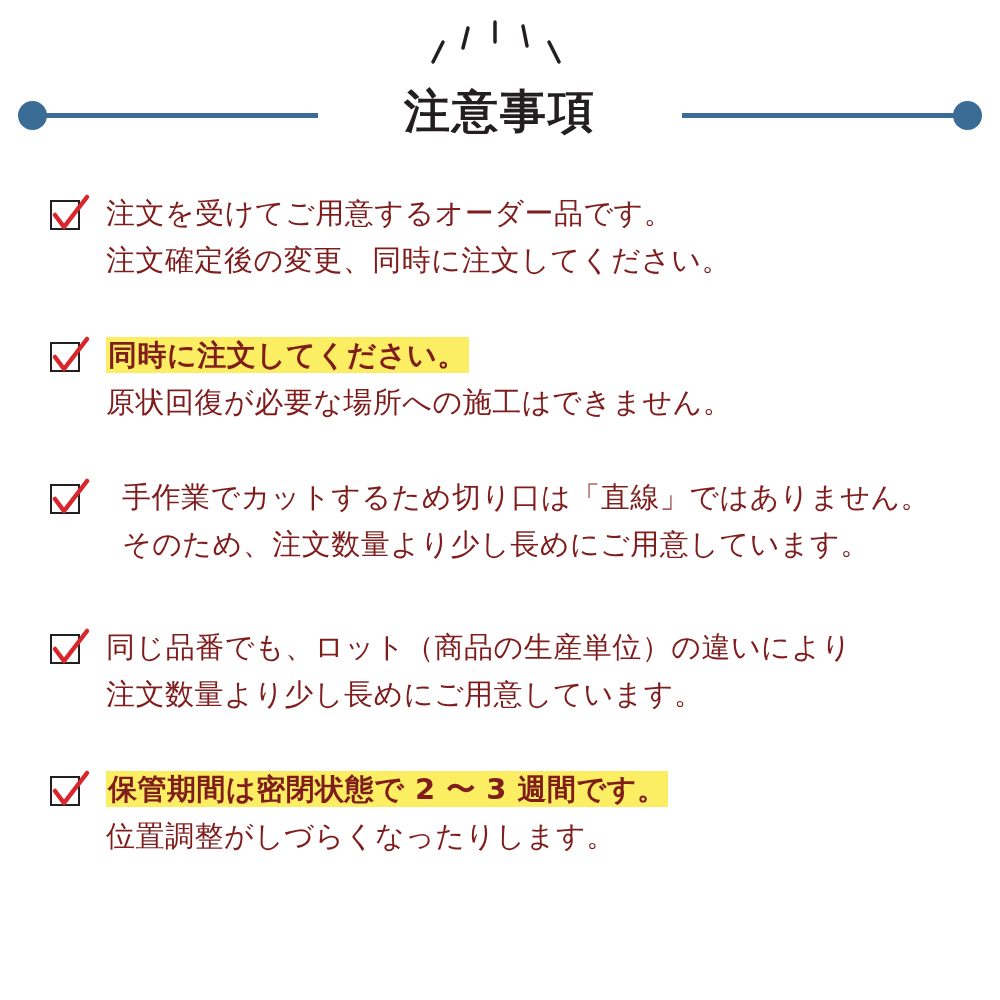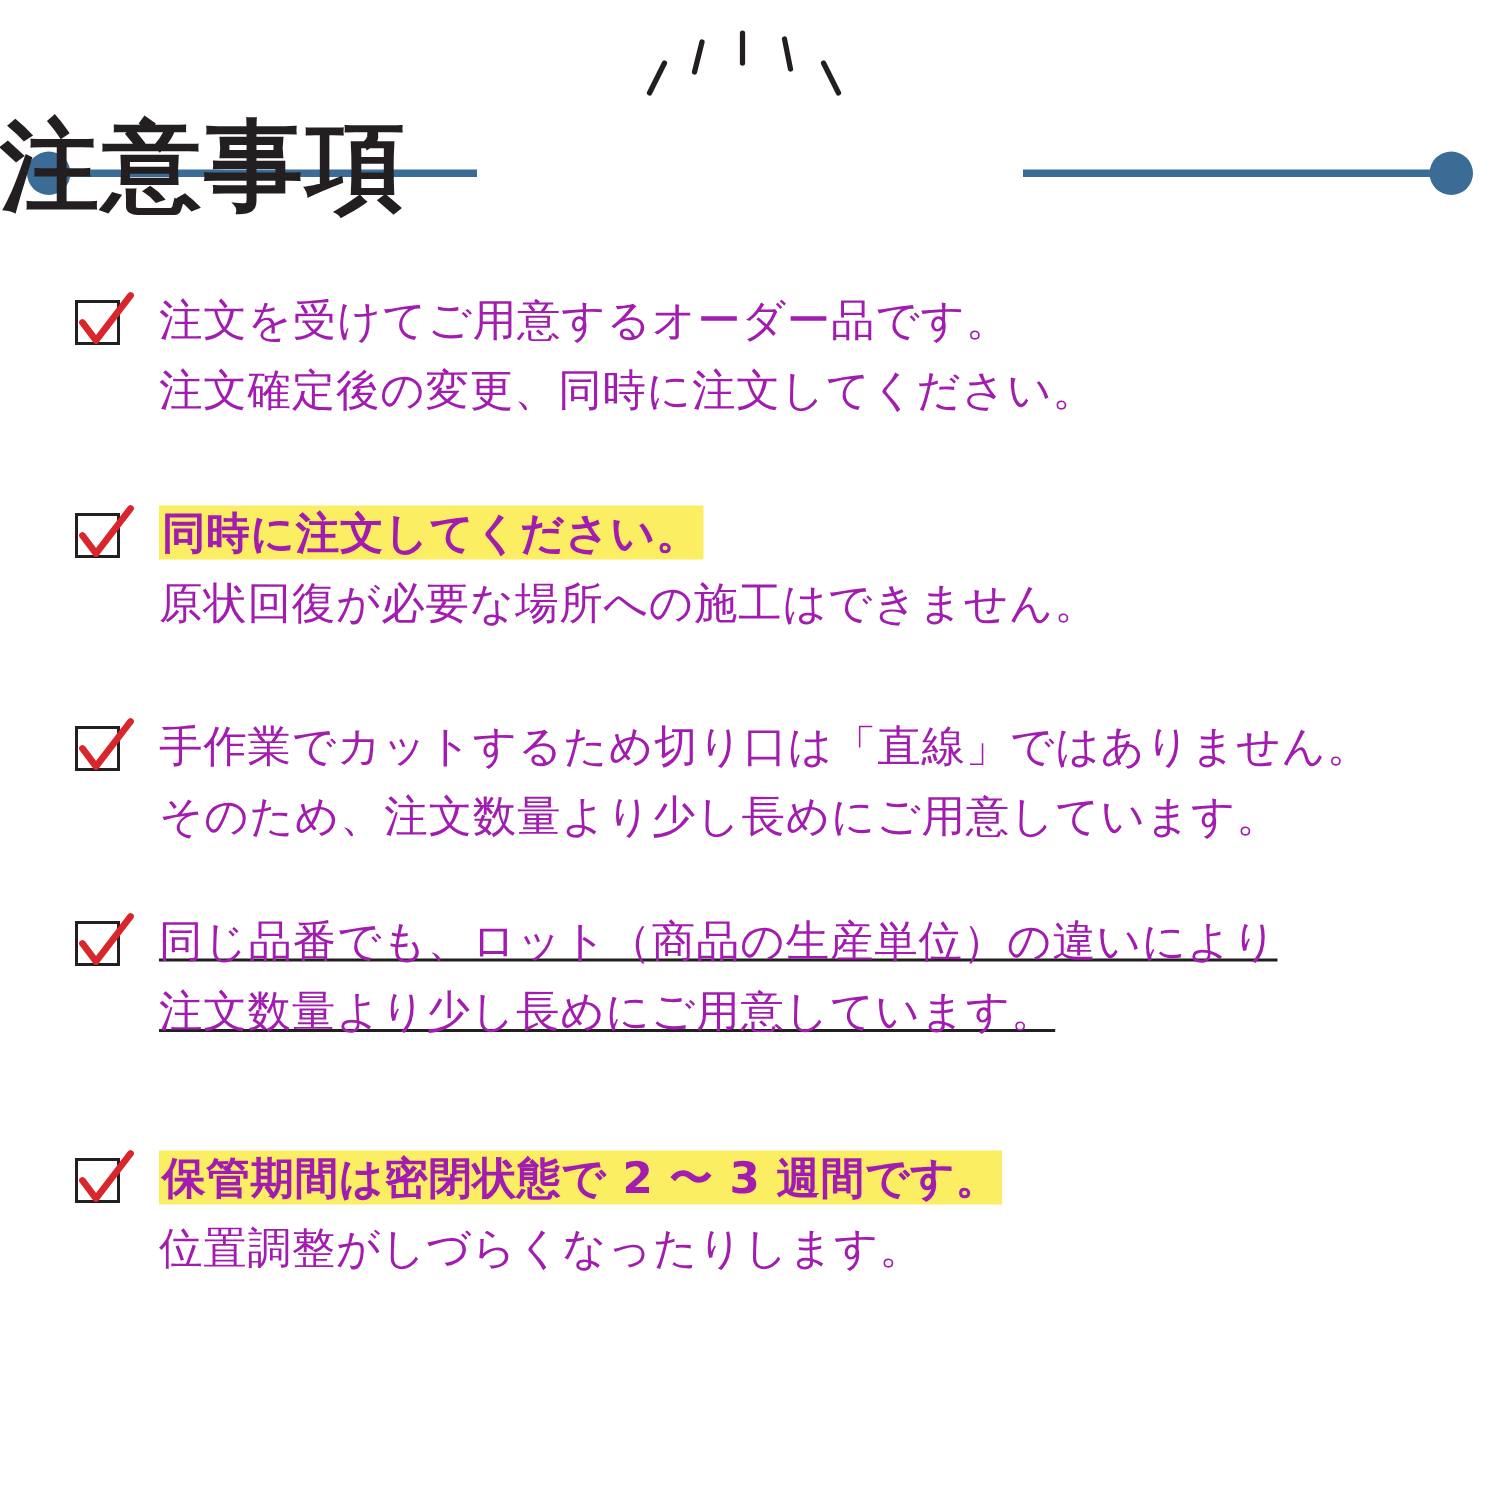--- a/index.html
+++ b/index.html
@@ -63,22 +63,22 @@
     background: #3a6c96;
   }
   .rule-dot.left  { left: 18px; }
   .rule-dot.right { right: 18px; }
 
   .title {
     position: absolute;
     top: 68px;
     left: 0;
     width: 1000px;
-    text-align: left;
-    font-size: 66px;
+    text-align: center;
+    font-size: 46px;
     line-height: 86px;
     font-weight: bold;
     letter-spacing: 2px;
     color: #231f20;
     font-family: "DejaVu Sans", "Liberation Sans", sans-serif;
   }
 
   
   .notes {
     position: absolute;
@@ -122,36 +122,36 @@
   .lines {
     flex: 1 1 auto;
     padding-top: 0;
   }
 
   .line {
     font-size: 29px;
     line-height: 47px;
     letter-spacing: 0.5px;
     font-family: "DejaVu Sans", "Liberation Sans", sans-serif;
-    color: #a21caf;
+    color: #7f1d1d;
     white-space: nowrap;
   }
 
   .line .hl {
     background: #fcee63;
     padding: 1px 2px;
     font-weight: bold;
   }
   .line.bold { font-weight: bold; }
 
   
   #note-0 { margin-bottom: 48px; }
   #note-1 { margin-bottom: 48px; }
-  #note-2 { margin-bottom: 36px; }
-  #note-3 { margin-bottom: 64px; text-decoration: underline; }
+  #note-2 { margin-bottom: 56px; gap: 16px; }
+  #note-3 { margin-bottom: 48px; }
   #note-4 { margin-bottom: 0; }
 </style>
 </head>
 <body>
 
 <div class="page">
 
   <div class="header">
 
     <div class="sparkle">

